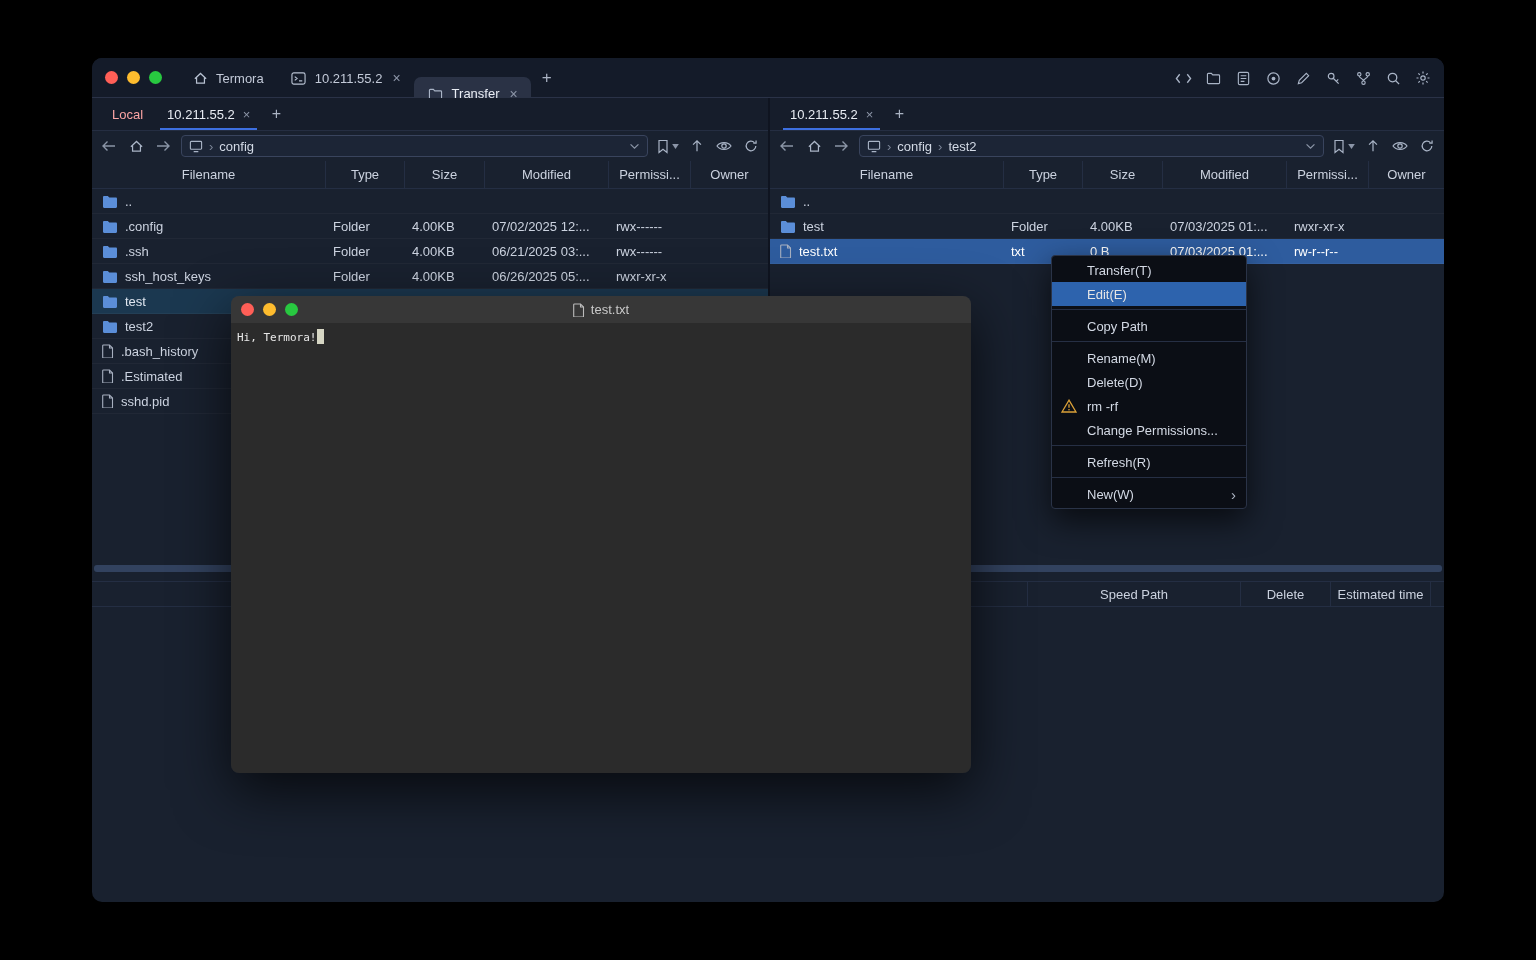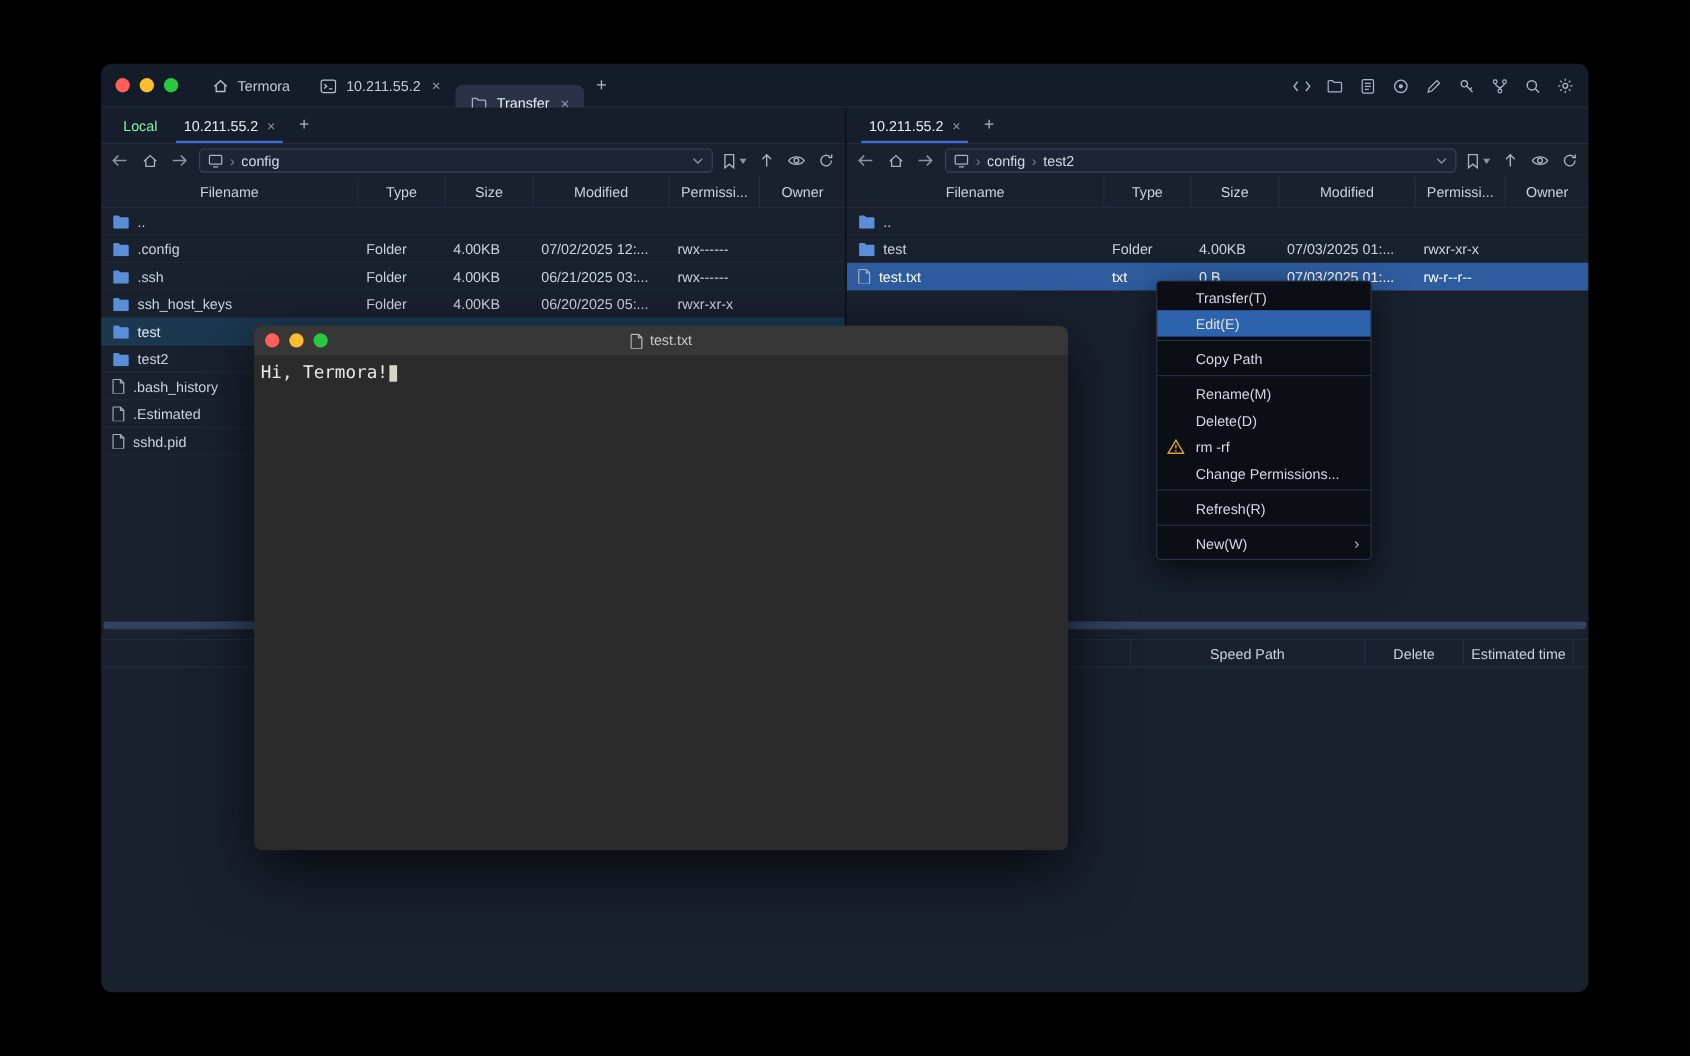--- a/index.html
+++ b/index.html
@@ -20,21 +20,21 @@
   .abtn{width:18px;height:18px;display:flex;align-items:center;justify-content:center}
 
   
   .panels{position:absolute;top:40px;left:0;width:1352px;height:466px}
   .panel{position:absolute;top:0;height:466px;background:#19212f}
   .panel.left{left:0;width:676px}
   .panel.right{left:678px;width:674px}
   .vsplit{position:absolute;left:676px;top:0;width:2px;height:466px;background:#0f1420}
 
   .ptabs{height:33px;border-bottom:1px solid #252e42;display:flex;align-items:stretch;padding-left:8px;background:#161d2b}
-  .ptab{display:flex;align-items:center;gap:6px;padding:0 12px;font-size:13px;color:#86efac;position:relative;white-space:nowrap}
+  .ptab{display:flex;align-items:center;gap:6px;padding:0 12px;font-size:13px;color:#fca5a5;position:relative;white-space:nowrap}
   .ptab .close{color:#8d96a8;font-size:13px;margin-left:2px}
   .ptab.active{color:#e8ecf3}
   .ptab.active::after{content:"";position:absolute;left:5px;right:5px;bottom:0;height:2px;background:#3d6fe0}
   .ptabs .newtab{width:28px;font-size:16px}
 
   .ptoolbar{height:30px;display:flex;align-items:center;padding:0 8px;gap:9px}
   .tbtn{width:18px;height:18px;display:flex;align-items:center;justify-content:center;flex:0 0 auto}
   .pathbox{height:22px;border:1px solid #39445d;border-radius:4px;background:#1c2536;display:flex;align-items:center;padding:0 7px;gap:6px;font-size:13px;color:#d3dae6;flex:1;min-width:0}
   .pathbox .chev{margin-left:auto;display:flex;align-items:center}
   .crumb-sep{color:#7c8698;font-size:13px}
@@ -54,21 +54,21 @@
   
   .hbar{position:absolute;top:507px;left:2px;right:2px;height:7px;background:#32425f;border-radius:3px}
   .txheader{position:absolute;top:523px;left:0;right:0;height:26px;border-top:1px solid #242e43;border-bottom:1px solid #242e43;font-size:13px;color:#cbd2df;background:#19212f}
   .txcell{position:absolute;top:0;height:100%;display:flex;align-items:center;justify-content:center;border-left:1px solid #242e43}
   .txline{position:absolute;top:0;height:100%;width:1px;background:#242e43}
 
   
   .editor{position:absolute;left:139px;top:238px;width:740px;height:477px;border-radius:8px;overflow:hidden;box-shadow:0 18px 55px rgba(0,0,0,.7);z-index:5}
   .ed-title{height:27px;background:#373737;display:flex;align-items:center;justify-content:center;position:relative;font-size:13px;color:#c9c9c9;gap:6px}
   .ed-lights{position:absolute;left:10px;top:7px;display:flex;gap:9px}
-  .ed-body{height:450px;background:#2b2b2b;padding:6px 6px;font-family:"DejaVu Sans Mono",monospace;font-size:16px;color:#e8e8e8}
+  .ed-body{height:450px;background:#2b2b2b;padding:6px 6px;font-family:"DejaVu Sans Mono",monospace;font-size:11px;color:#e8e8e8}
   .cursor{display:inline-block;width:7px;height:15px;background:#d6d6c4;vertical-align:-3px;margin-left:1px}
 
   
   .cmenu{position:absolute;left:959px;top:197px;width:196px;background:#0b0e15;border:1px solid #2a3347;border-radius:4px;padding:2px 0;z-index:10;box-shadow:0 12px 32px rgba(0,0,0,.65);font-size:13px;color:#d3d9e4}
   .mitem{height:24px;display:flex;align-items:center;padding-left:35px;position:relative;white-space:nowrap}
   .mitem.hl{background:#2d63ad;color:#e5e5e5}
   .micon{position:absolute;left:9px;top:5px;display:flex}
   .marrow{position:absolute;right:10px;color:#aeb6c4;font-size:15px;line-height:1}
   .msep{height:1px;background:#262f44;margin:3px 0 4px 0}
 
@@ -306,21 +306,21 @@
             <div class="fc c0">
               <span>
                 <svg width="16" height="13" viewBox="0 0 16 13">
                   <path d="M1 2.2C1 1.5 1.5 1 2.2 1h3.6l1.5 1.6h6.5c.7 0 1.2.5 1.2 1.2v8c0 .7-.5 1.2-1.2 1.2H2.2C1.5 13 1 12.5 1 11.8z" fill="#5b8ed8"></path>
                 </svg>
               </span>
               <span>ssh_host_keys</span>
             </div>
             <div class="fc c1">Folder</div>
             <div class="fc c2">4.00KB</div>
-            <div class="fc c3">06/20/2025 05:...</div>
+            <div class="fc c3">06/26/2025 05:...</div>
             <div class="fc c4">rwxr-xr-x</div>
             <div class="fc c5"></div>
           </div>
           <div class="frow sel-i">
             <div class="fc c0">
               <span>
                 <svg width="16" height="13" viewBox="0 0 16 13">
                   <path d="M1 2.2C1 1.5 1.5 1 2.2 1h3.6l1.5 1.6h6.5c.7 0 1.2.5 1.2 1.2v8c0 .7-.5 1.2-1.2 1.2H2.2C1.5 13 1 12.5 1 11.8z" fill="#5b8ed8"></path>
                 </svg>
               </span>

